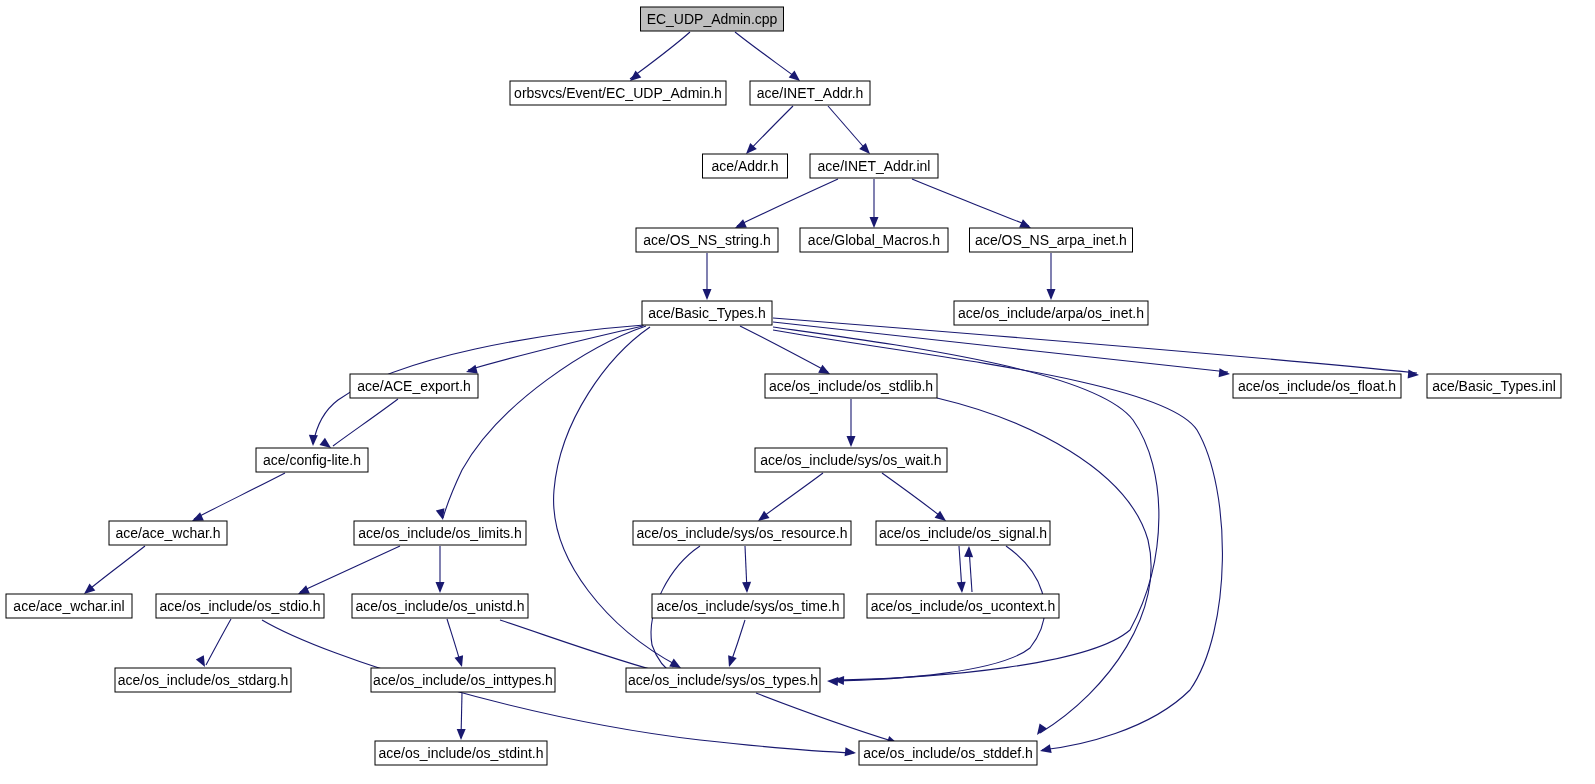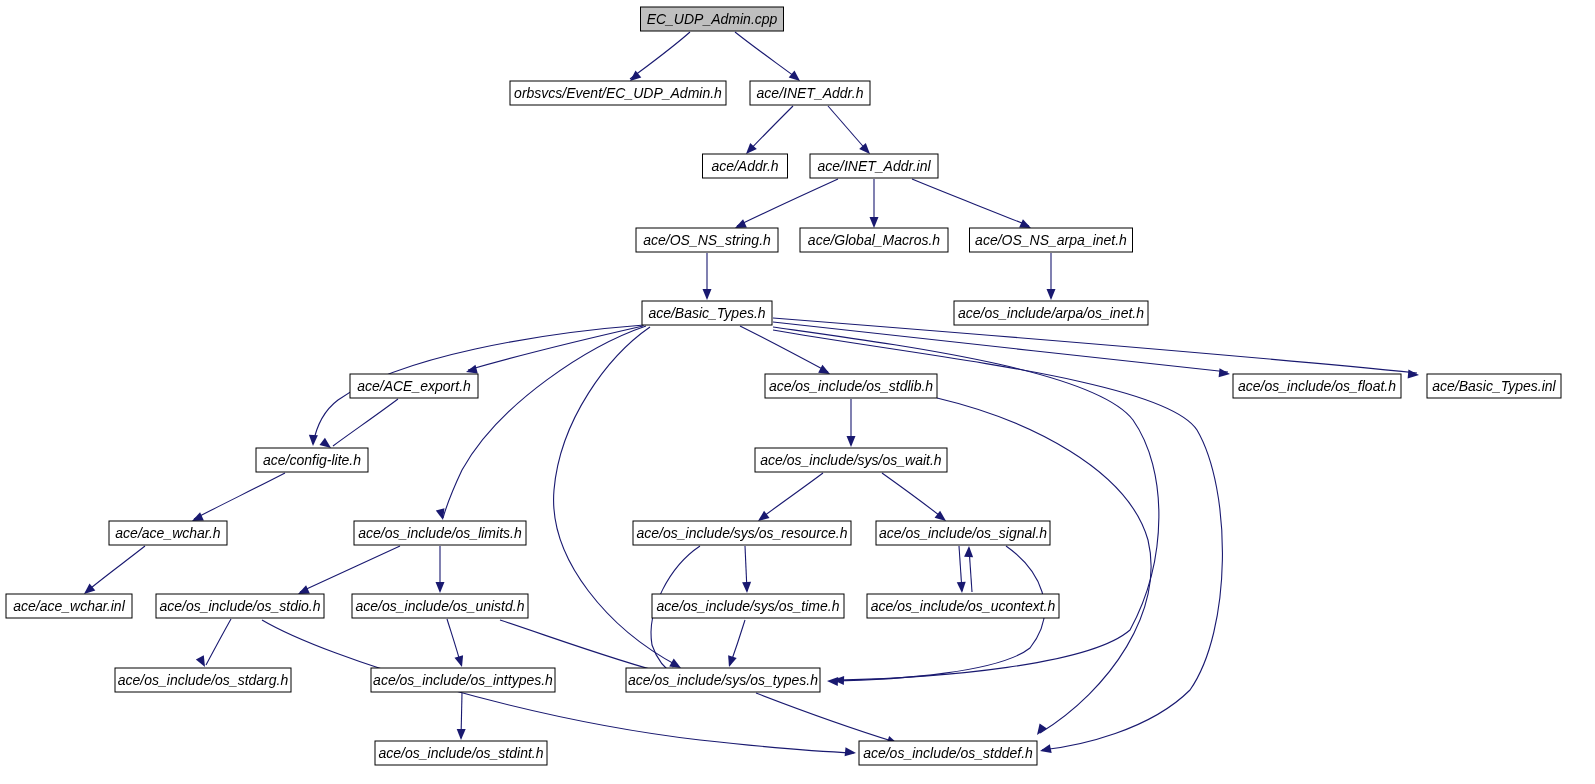--- a/index.html
+++ b/index.html
@@ -7,21 +7,20 @@
     padding: 0;
     background: #ffffff;
   }
   #graph-root {
     position: relative;
     width: 1595px;
     height: 784px;
     background: #ffffff;
     font-family: "Liberation Sans", sans-serif;
     overflow: hidden;
-    font-style: italic;
   }
   svg#graph-svg {
     position: absolute;
     left: 0;
     top: 0;
     width: 1595px;
     height: 784px;
     display: block;
   }
   .node-rect {

